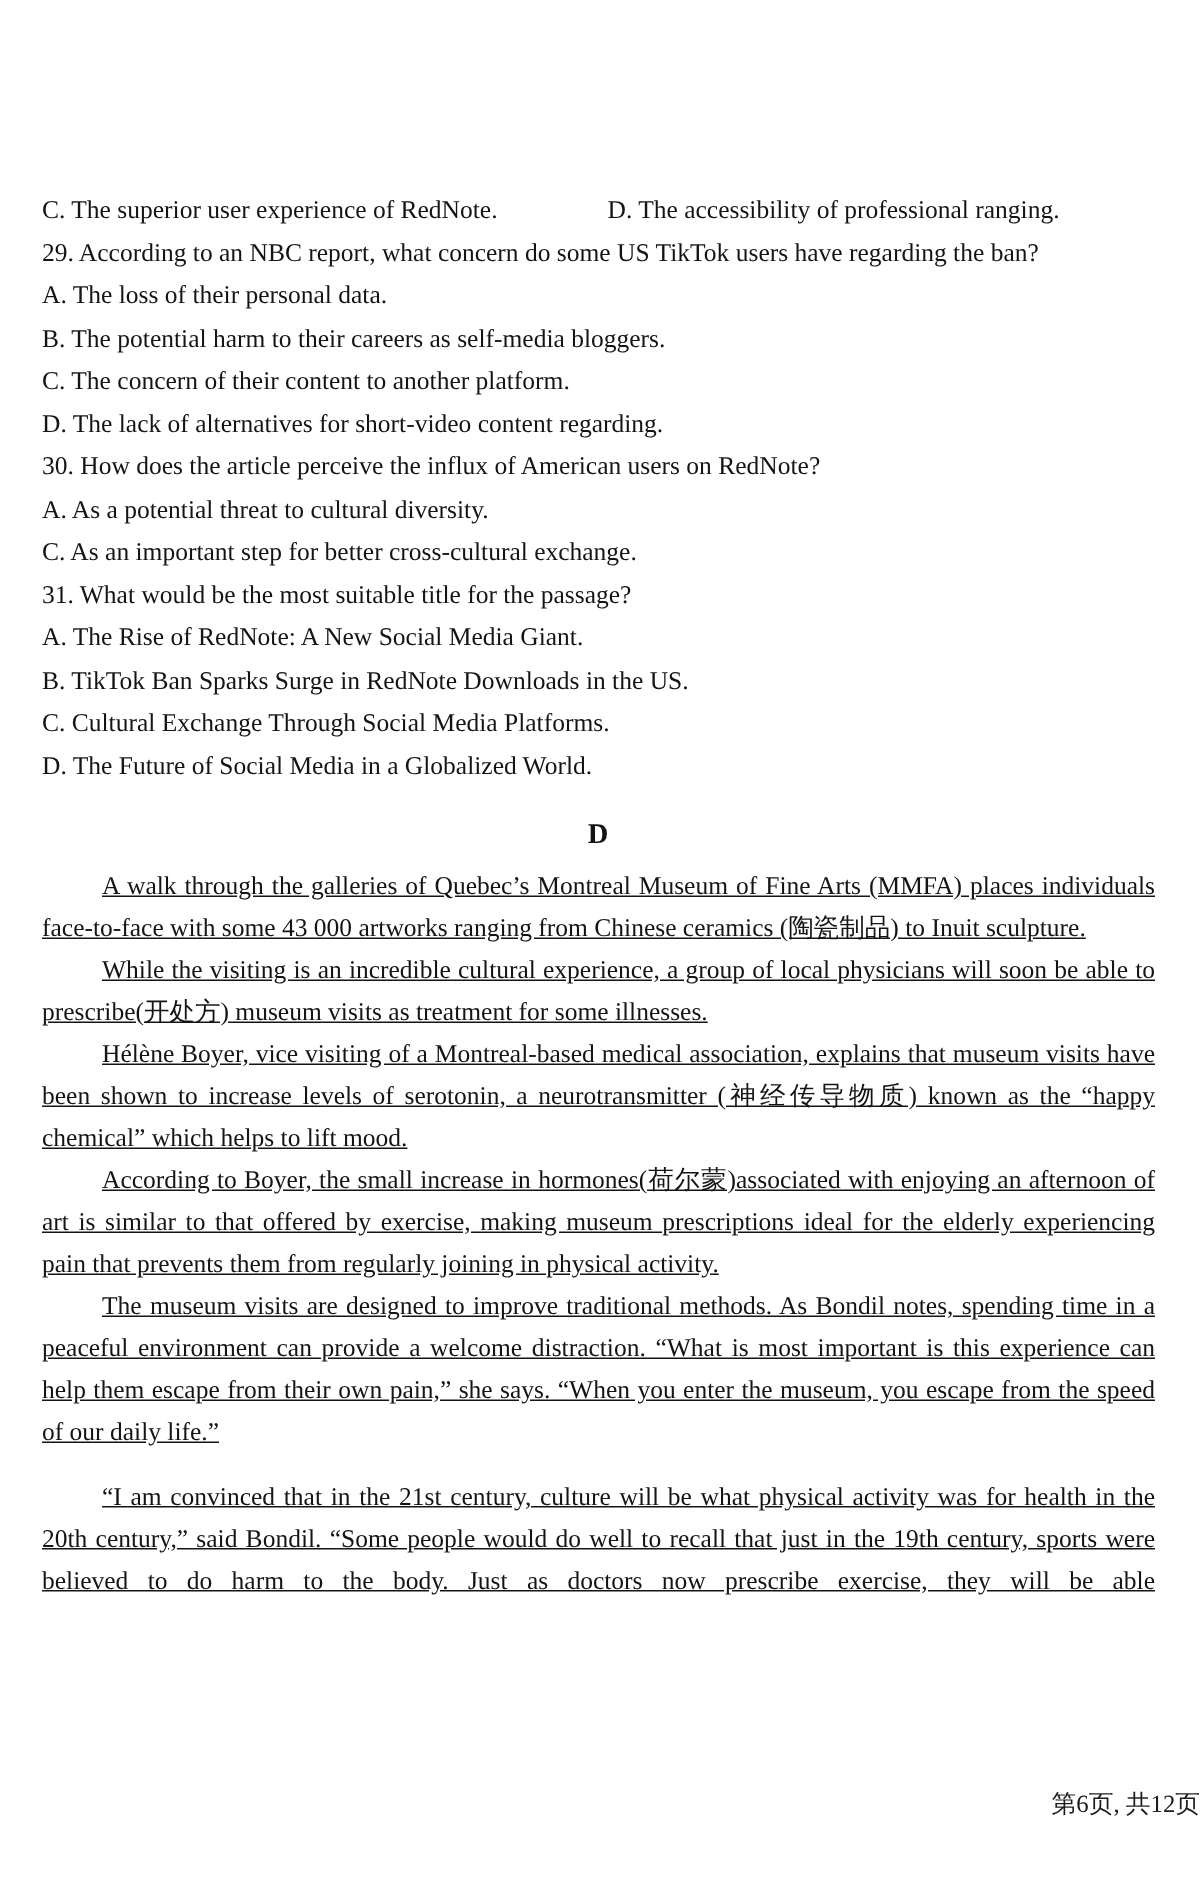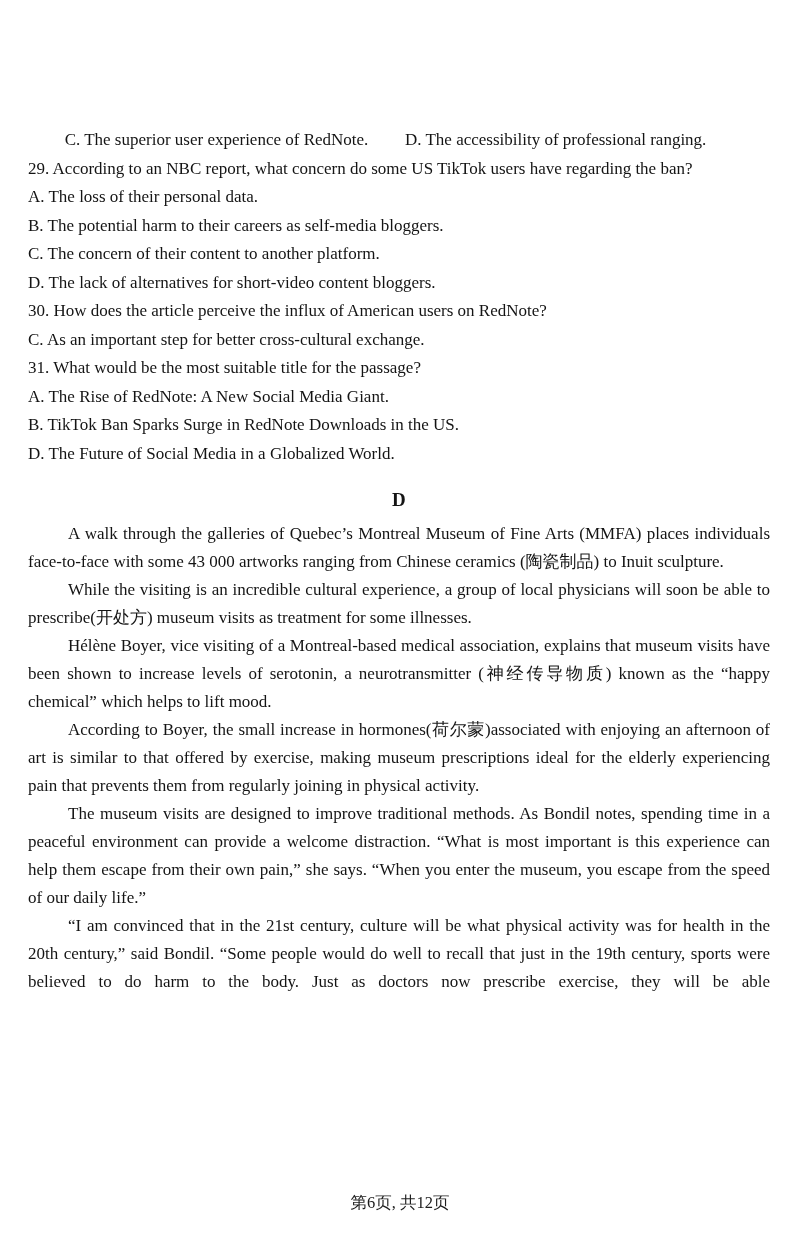--- a/index.html
+++ b/index.html
@@ -16,73 +16,75 @@
     position: absolute;
     top: 126px;
     left: 28px;
     right: 30px;
   }
   .questions .line {
     font-size: 17px;
     line-height: 28.5px;
     white-space: nowrap;
   }
-  .cols { display: flex; text-align: center; }
+  .cols { display: flex; }
   .col-left { flex: 0 0 377px; }
   .section-label {
     margin-top: 18px;
     height: 28px;
     line-height: 28px;
     text-align: center;
     font-weight: bold;
     font-size: 19px;
     letter-spacing: 0.5px;
   }
   .passage {
     margin-top: 6px;
     font-size: 17px;
     line-height: 28px;
     text-align: justify;
   }
-  .passage .para { text-indent: 40px; }
-  .passage .para.cont { text-align-last: justify; }
+  .passage .para { text-indent: 40px; text-decoration: underline; }
+  .passage .para.cont { text-align-last: justify; margin-top: 15px; }
   .footer {
     position: absolute;
     top: 1192px;
     left: 0;
     width: 100%;
-    text-align: center;
+    text-align: right;
     font-size: 16.5px;
     color: #1c1c1c;
   }
 </style>
 </head>
 <body>
 
 <div class="page">
   <main class="content">
 
     <section class="questions">
       <div class="line cols">
         <span class="col-left">C. The superior user experience of RedNote.</span>
         <span class="col-right">D. The accessibility of professional ranging.</span>
       </div>
 
       <div class="line">29. According to an NBC report, what concern do some US TikTok users have regarding the ban?</div>
       <div class="line">A. The loss of their personal data.</div>
       <div class="line">B. The potential harm to their careers as self-media bloggers.</div>
       <div class="line">C. The concern of their content to another platform.</div>
-      <div class="line">D. The lack of alternatives for short-video content bloggers.</div>
+      <div class="line">D. The lack of alternatives for short-video content regarding.</div>
 
       <div class="line">30. How does the article perceive the influx of American users on RedNote?</div>
+      <div class="line">A. As a potential threat to cultural diversity.</div>
       <div class="line">C. As an important step for better cross-cultural exchange.</div>
 
       <div class="line">31. What would be the most suitable title for the passage?</div>
       <div class="line">A. The Rise of RedNote: A New Social Media Giant.</div>
       <div class="line">B. TikTok Ban Sparks Surge in RedNote Downloads in the US.</div>
+      <div class="line">C. Cultural Exchange Through Social Media Platforms.</div>
       <div class="line">D. The Future of Social Media in a Globalized World.</div>
     </section>
 
     <div class="section-label">D</div>
 
     <section class="passage">
       <p class="para">A walk through the galleries of Quebec’s Montreal Museum of Fine Arts (MMFA) places individuals face-to-face with some 43 000 artworks ranging from Chinese ceramics (陶瓷制品) to Inuit sculpture.</p>
       <p class="para">While the visiting is an incredible cultural experience, a group of local physicians will soon be able to prescribe(开处方) museum visits as treatment for some illnesses.</p>
       <p class="para">Hélène Boyer, vice visiting of a Montreal-based medical association, explains that museum visits have been shown to increase levels of serotonin, a neurotransmitter (神经传导物质) known as the “happy chemical” which helps to lift mood.</p>
       <p class="para">According to Boyer, the small increase in hormones(荷尔蒙)associated with enjoying an afternoon of art is similar to that offered by exercise, making museum prescriptions ideal for the elderly experiencing pain that prevents them from regularly joining in physical activity.</p>

